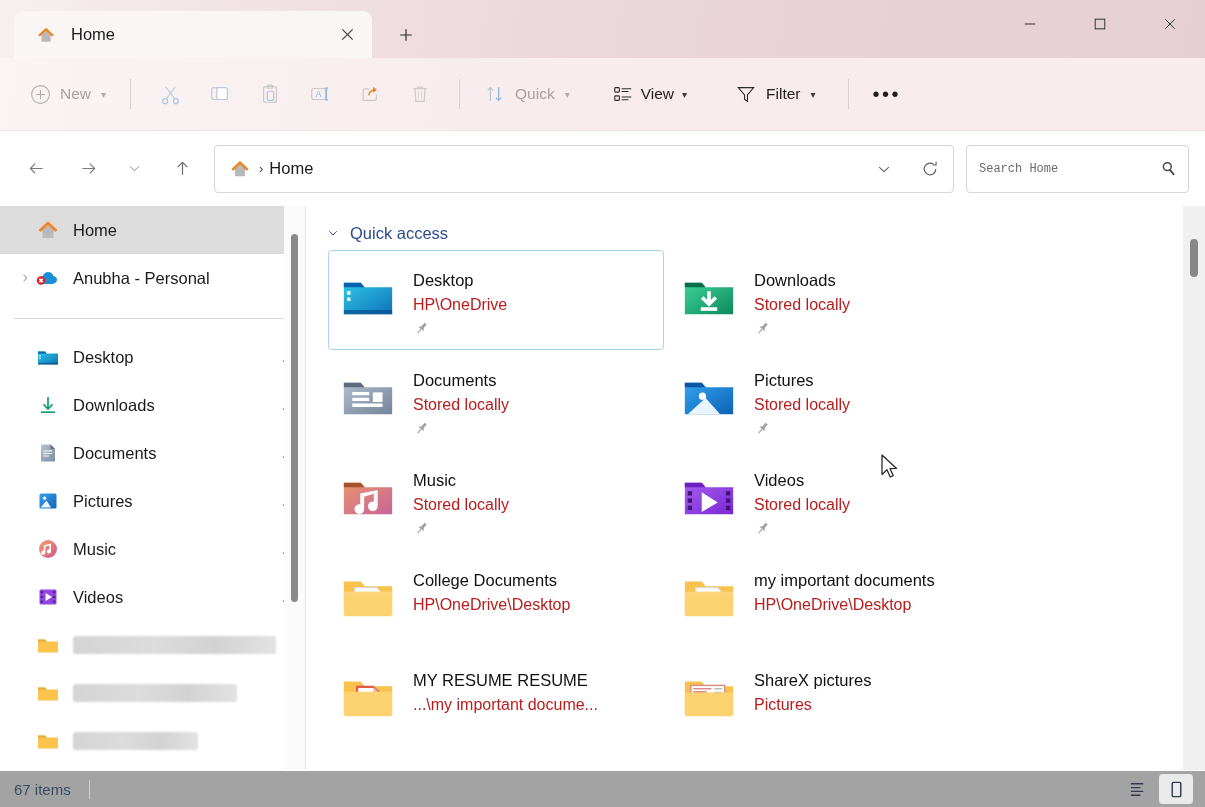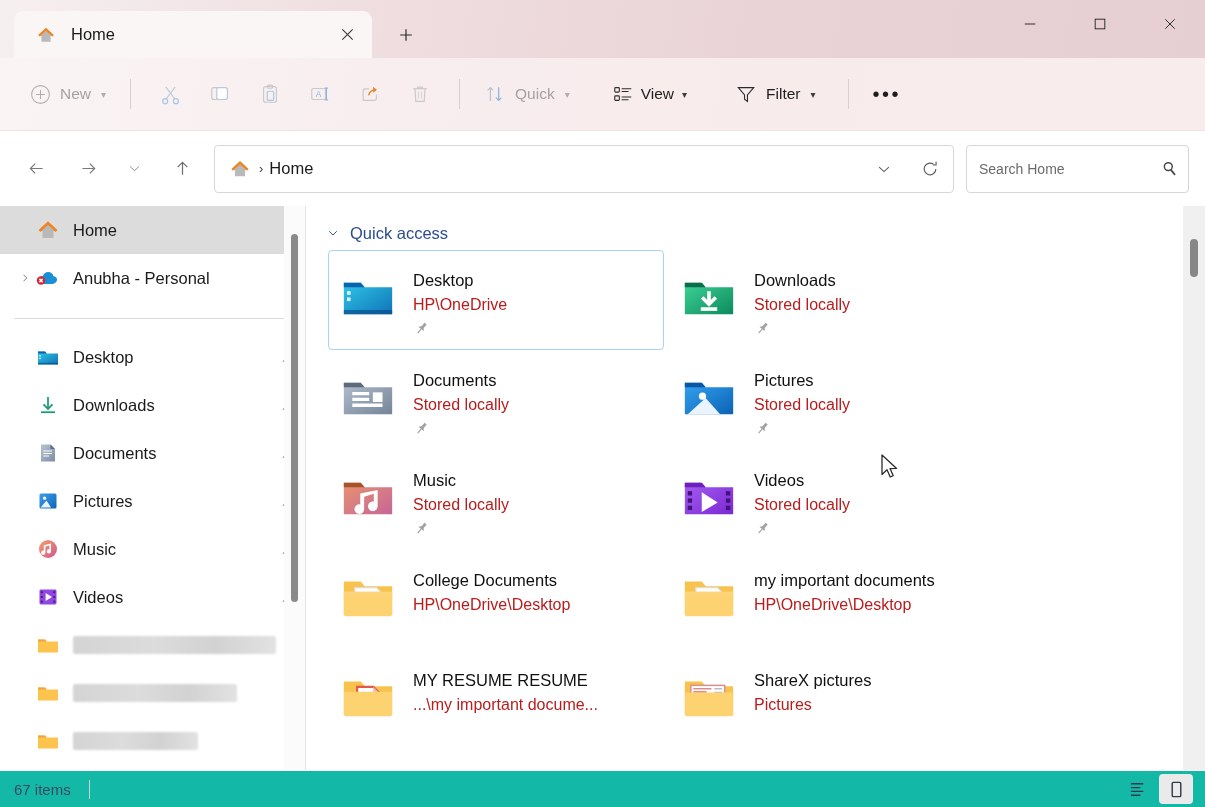--- a/index.html
+++ b/index.html
@@ -105,22 +105,22 @@
   .crumbbtn {
     width: 46px; height: 46px; display: flex; align-items: center; justify-content: center;
     color: #5c5c5c;
   }
   .searchbox {
     width: 223px; height: 48px; margin-left: 12px; border: 1px solid #d6d6d6;
     border-radius: 4px; display: flex; align-items: center; padding: 0 10px 0 12px;
     background: #fff;
   }
   .searchbox input {
-    flex: 1 1 auto; border: 0; outline: 0; font-size: 14px; color: #b91c1c;
-    font-family: Liberation Sans, sans-serif; background: transparent;
+    flex: 1 1 auto; border: 0; outline: 0; font-size: 12px; color: #b91c1c;
+    font-family: Liberation Mono, monospace; background: transparent;
   }
   .searchbox input::placeholder { color: #6b6b6b; }
 
   
   .body { flex: 1 1 auto; display: flex; min-height: 0; position: relative; }
 
   
   .sidebar {
     width: 306px; flex: 0 0 306px; background: #ffffff;
     position: relative; overflow: hidden;
@@ -186,21 +186,21 @@
   .tile .pin { width: 17px; height: 17px; opacity: .8; }
   .content-scroll-track {
     position: absolute; right: 0; top: 0; bottom: 0; width: 22px; background: #f0f0f0;
   }
   .content-scroll-thumb {
     position: absolute; right: 7px; width: 8px; border-radius: 4px; background: #878787;
   }
 
   
   .statusbar {
-    height: 37px; flex: 0 0 37px; background: #14b8a6;
+    height: 37px; flex: 0 0 37px; background: #a3a3a3;
     display: flex; align-items: center; padding: 0 12px 0 14px;
     border-top: 1px solid #ffffff;
   }
   .status-text { font-size: 15px; color: #3a4a63; }
   .status-sep { width: 1px; height: 19px; background: #cfcfcf; margin-left: 18px; }
   .status-right { margin-left: auto; display: flex; gap: 4px; align-items: center; }
   .viewbtn {
     width: 34px; height: 30px; display: flex; align-items: center; justify-content: center;
     border-radius: 4px; color: #2f3a4d;
   }

